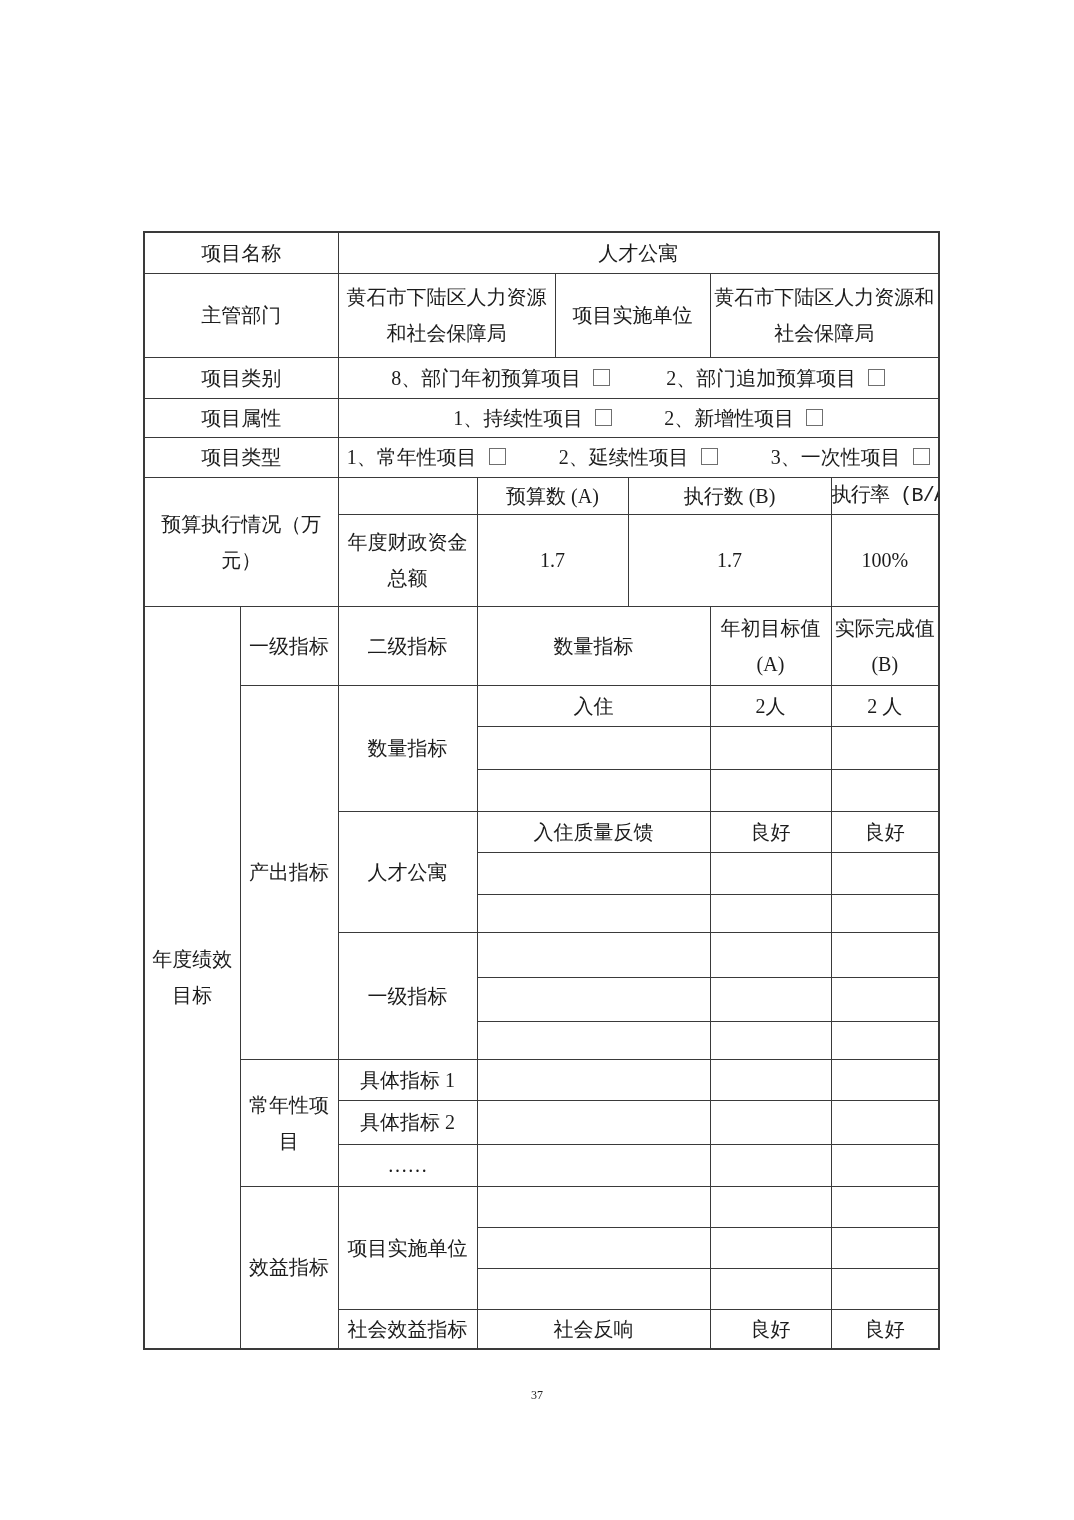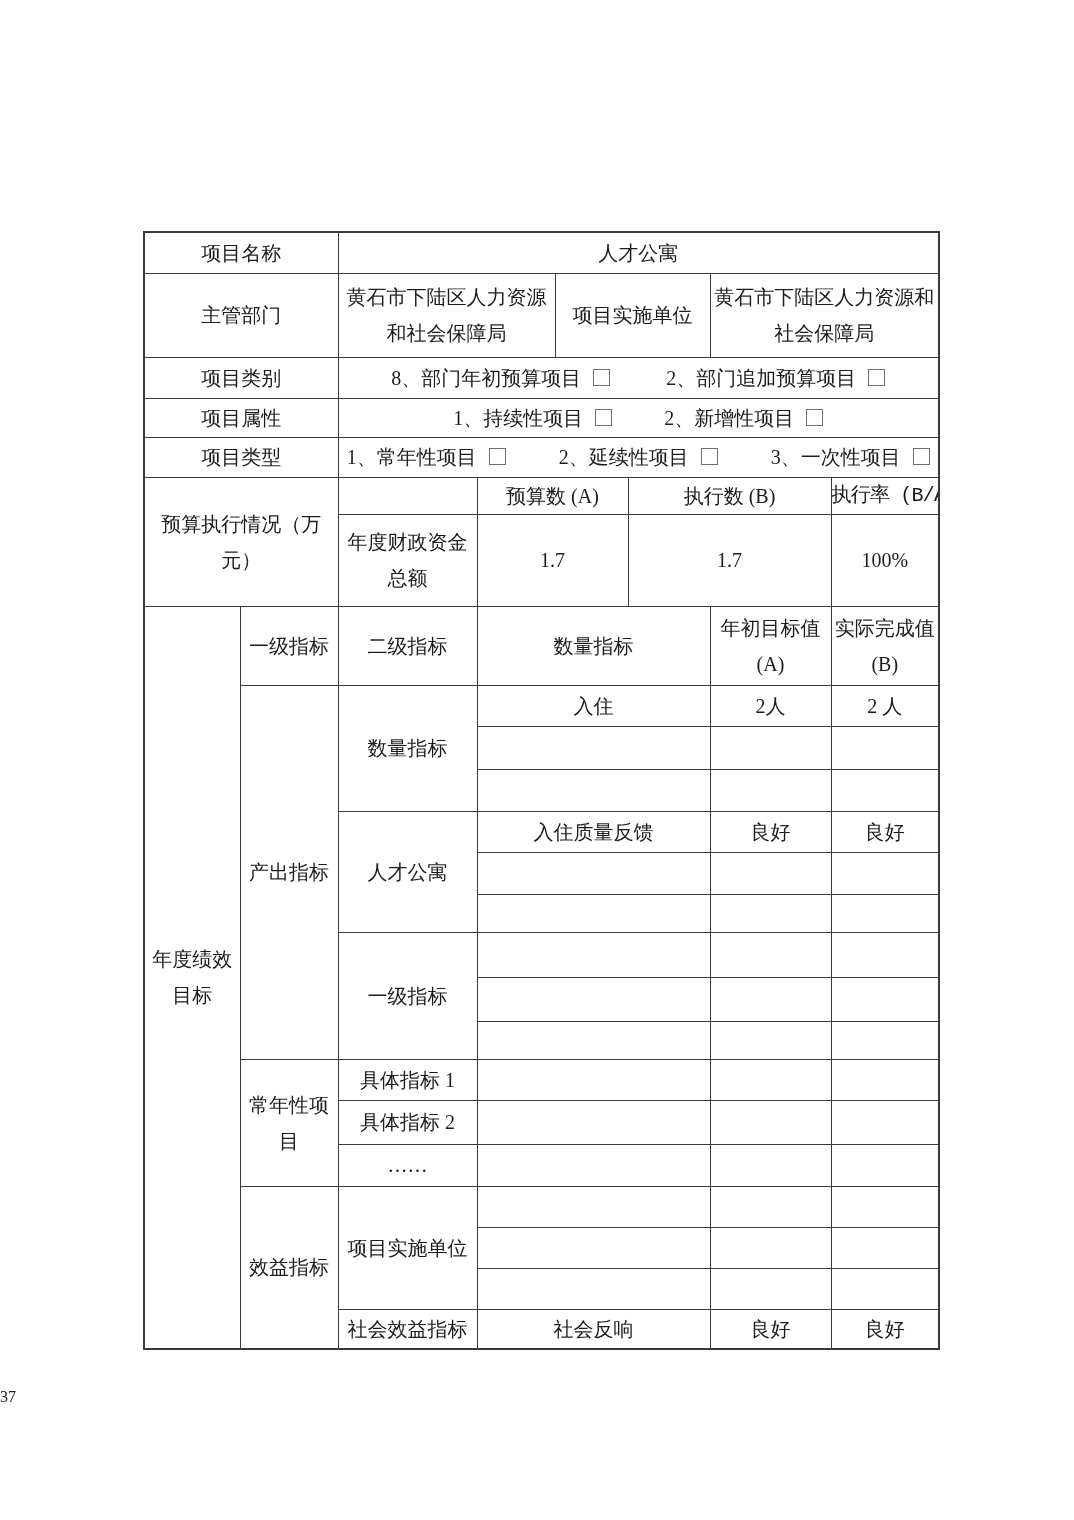--- a/index.html
+++ b/index.html
@@ -49,21 +49,22 @@
     display:inline-block;
     width:15px;height:15px;
     border:1px solid #6f6f6f;
     margin-left:12px;
     vertical-align:-1px;
   }
   td.tight{letter-spacing:-0.8px;font-size:19px;white-space:nowrap;font-family:Liberation Mono, monospace;}
   .page-num{
     position:absolute;
     top:1388px;left:0;width:100%;
-    font-size:16px;
+    text-align:center;
+    font-size:12px;
   }
 </style>
 </head>
 <body>
 
 <div class="page">
 
 
   <table class="eval">
     <colgroup>

